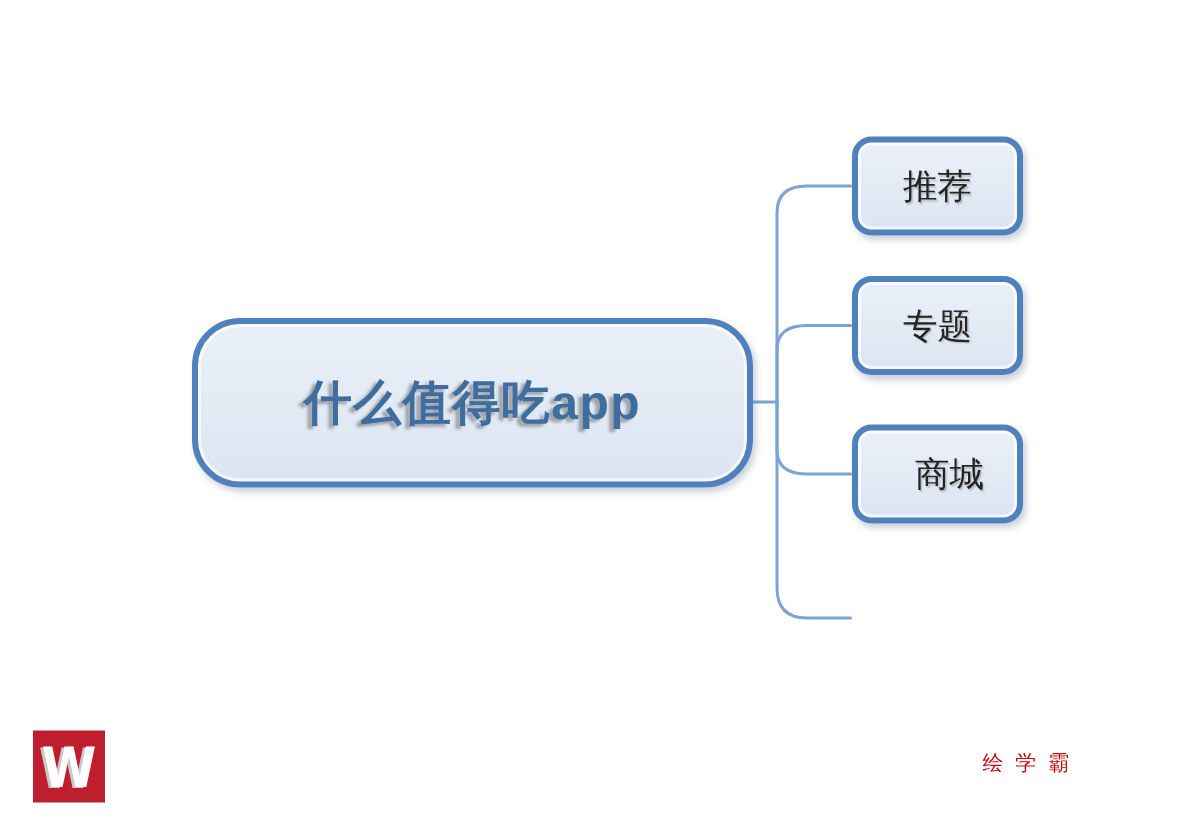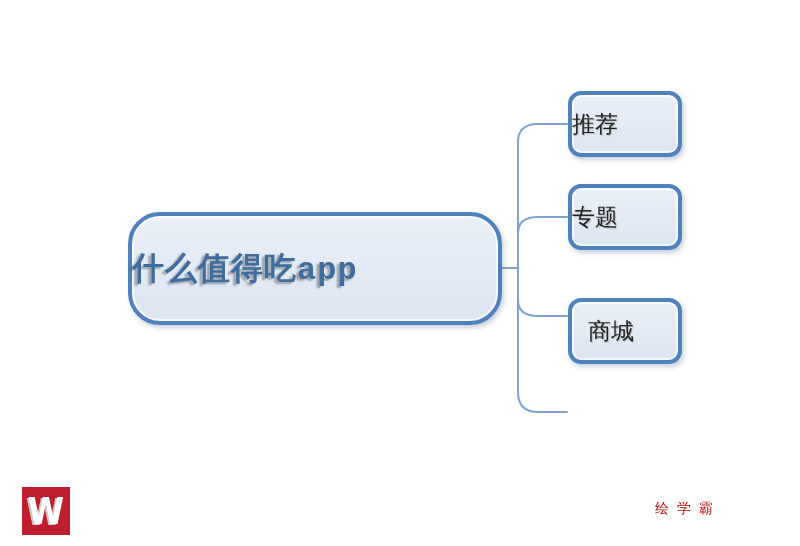--- a/index.html
+++ b/index.html
@@ -29,22 +29,21 @@
   
   .node {
     position: absolute;
     box-sizing: border-box;
     border: 4px solid #4f81bd;
     background: linear-gradient(180deg, #eaf0f8 0%, #dbe5f1 100%);
     box-shadow: 2px 3px 5px rgba(100,120,150,0.35),
                 inset 0 0 0 2px rgba(255,255,255,0.70);
     display: flex;
     align-items: center;
-    justify-content: flex-start;
-    font-family: Liberation Mono, monospace;
+    justify-content: center;
   }
 
   .root-node {
     left: 128px; top: 212px;
     width: 374px; height: 113px;
     border-radius: 32px;
   }
   .root-node .label {
     font-size: 32px;
     font-weight: bold;
@@ -60,21 +59,21 @@
     border-radius: 13px;
   }
   .child-node .label {
     font-size: 23px;
     color: #242424;
     text-shadow: 1px 1px 1px rgba(130,130,130,0.45);
     white-space: nowrap;
   }
   .child-1 { top: 91px;  }
   .child-2 { top: 184px; }
-  .child-3 { top: 298px; padding-left: 16px; }
+  .child-3 { top: 283px; padding-left: 16px; }
   .child-4 { top: 379px; }
 
   
   .logo {
     position: absolute;
     left: 22px; top: 487px;
     width: 48px; height: 48px;
     background: #be1e2d;
     display: flex;
     align-items: center;

